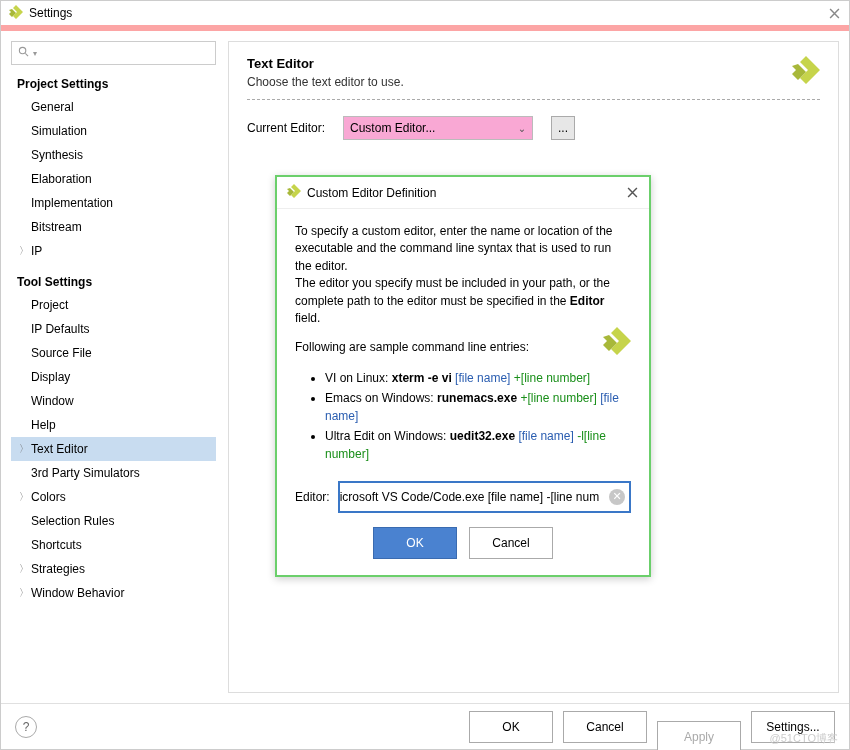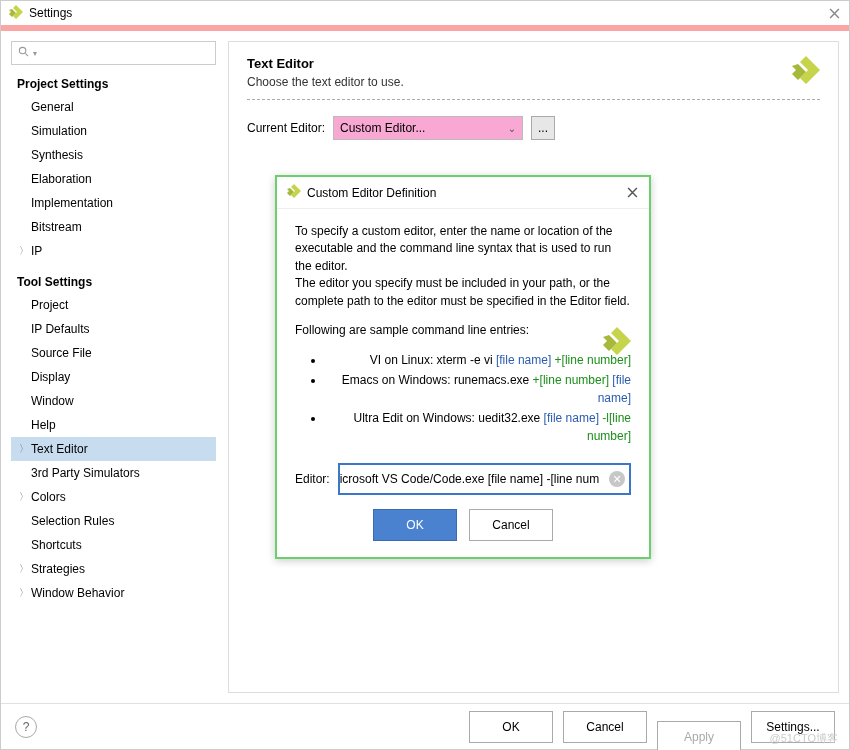--- a/index.html
+++ b/index.html
@@ -22,21 +22,21 @@
 .tree { }
 .tree-item { display: flex; align-items: center; height: 24px; padding-left: 20px; cursor: pointer; }
 .tree-item.expandable { padding-left: 8px; }
 .tree-item .chev { width: 12px; color: #666; font-size: 10px; display: inline-block; }
 .tree-item.selected { background: #c8dcf0; }
 
 .main { flex: 1; border: 1px solid #ddd; padding: 14px 18px; position: relative; }
 .main-title { font-weight: bold; font-size: 13px; }
 .main-sub { color: #333; margin-top: 4px; margin-bottom: 6px; }
 .dash { border-top: 1px dashed #aaa; margin: 10px 0 16px 0; }
-.row { display: flex; align-items: center; gap: 8px; }
+.row { display: flex; align-items: center; gap: 18px; }
 .row label { }
 .select { border: 1px solid #bbb; height: 24px; width: 190px; display: flex; align-items: center; padding: 0 6px; justify-content: space-between; background: #f9a8d4; }
 .select .val {}
 .select .caret { font-size: 10px; color: #555; }
 .ellipsis-btn { border: 1px solid #aaa; background: #e7e7e7; width: 24px; height: 24px; display: flex; align-items: center; justify-content: center; cursor: pointer; }
 
 .main-logo { position: absolute; top: 14px; right: 18px; }
 
 .footer { height: 46px; border-top: 1px solid #e0e0e0; display: flex; align-items: center; padding: 0 14px; gap: 10px; }
 .footer .help { width: 22px; height: 22px; border: 1px solid #aaa; border-radius: 50%; display: flex; align-items: center; justify-content: center; color: #666; cursor: pointer; }
@@ -51,25 +51,25 @@
   width: 376px;
   border: 2px solid #6bcf6b;
   background: #fff;
   box-shadow: 0 2px 8px rgba(0,0,0,0.2);
 }
 .modal-title { height: 32px; display: flex; align-items: center; padding: 0 10px; border-bottom: 1px solid #eee; }
 .modal-title .logo { margin-right: 6px; }
 .modal-title .t { flex: 1; }
 .modal-body { padding: 14px 18px 16px 18px; position: relative; }
 .modal-body p { line-height: 1.45; margin-bottom: 12px; }
-.modal-body ul { list-style: disc; padding-left: 30px; margin-bottom: 18px; text-align: right; }
+.modal-body ul { list-style: disc; padding-left: 30px; margin-bottom: 18px; }
 .modal-body li { line-height: 1.5; margin-bottom: 2px; }
 .blue { color: #2a5db0; }
 .green { color: #1a8f1a; }
-.bold { font-weight: normal; }
+.bold { font-weight: bold; }
 .modal-logo { position: absolute; right: 18px; top: 118px; }
 .editor-row { display: flex; align-items: center; gap: 8px; margin-top: 16px; }
 .editor-input {
   border: 2px solid #3a77c7;
   height: 32px; flex: 1; display: flex; align-items: center; padding: 0 0;
   position: relative; overflow: hidden; white-space: nowrap;
 }
 .clear-x {
   position: absolute; right: 4px;
   width: 16px; height: 16px; border-radius: 50%;

